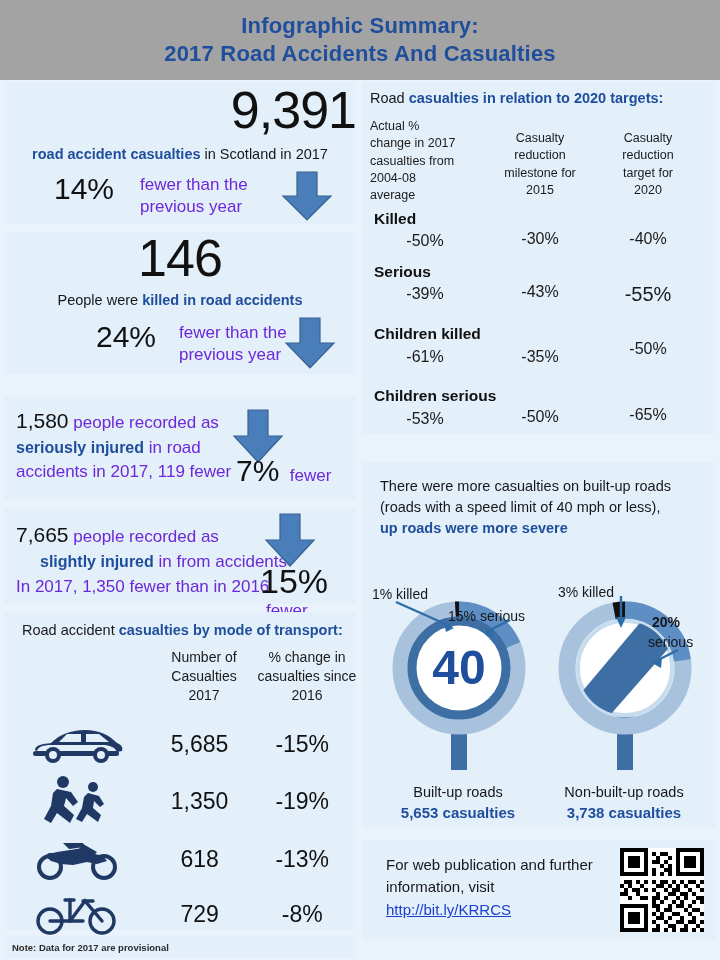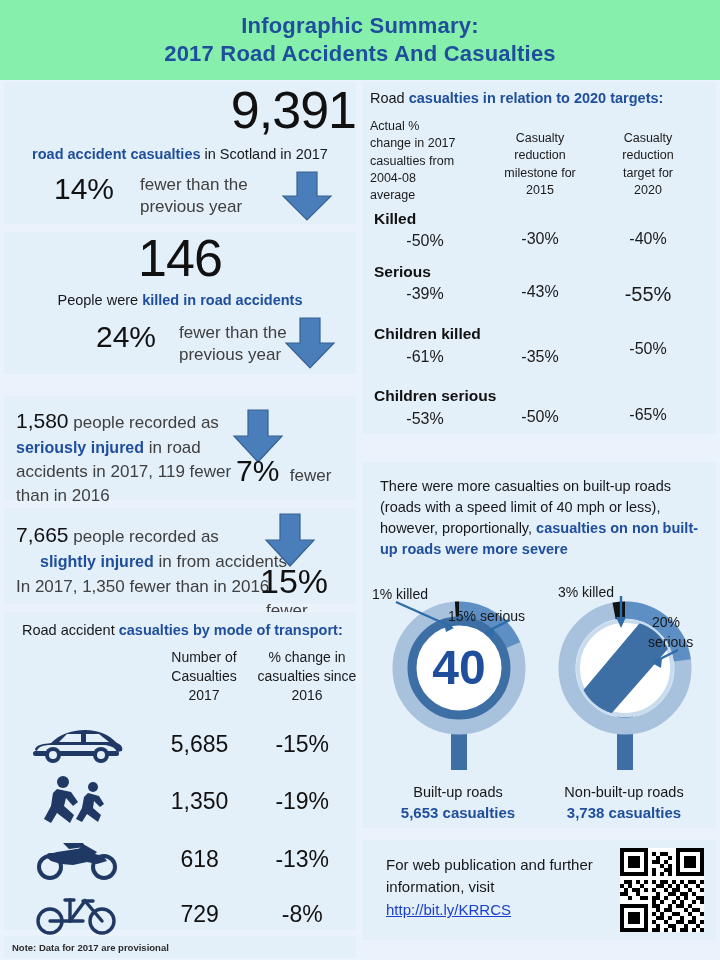--- a/index.html
+++ b/index.html
@@ -9,40 +9,40 @@
     font-family:"Liberation Sans", sans-serif;
     color:#1b1b1b;
     overflow:hidden;
     position:relative;
   }
   .page{position:relative;width:720px;height:960px;}
 
   
   .header{
     position:absolute;left:0;top:0;width:720px;height:80px;
-    background:#86efac;
+    background:#a3a3a3;
     display:flex;flex-direction:column;align-items:center;justify-content:center;
   }
   .header .ttl{
     color:#1f4e9c;font-weight:bold;font-size:22px;line-height:1.28;
     text-align:center;letter-spacing:.2px;
   }
 
   
   .panel{
     position:absolute;background:#e3eff9;
     box-sizing:border-box;
   }
 
   
   .b{color:#1f4e9c;font-weight:bold;}
   .dark{color:#17181a;}
   .huge{font-size:52px;letter-spacing:-1px;color:#111;font-weight:400;}
   .big{font-size:30px;color:#111;font-weight:400;}
-  .med{font-size:17px;color:#404040;}
+  .med{font-size:17px;color:#6d28d9;}
 
   
   .arrow{display:block;}
   .tcat{font-weight:bold;font-size:15.5px;color:#111;}
 
   
   .mrow{display:flex;align-items:center;}
   .micon{width:150px;display:flex;justify-content:center;align-items:center;}
   .mnum{width:100px;text-align:center;font-size:23px;color:#111;}
   .mpct{width:110px;text-align:center;font-size:23px;color:#111;}
@@ -102,21 +102,20 @@
 
   <div class="panel" style="left:4px;top:396px;width:352px;height:104px;">
     <div style="position:absolute;left:12px;top:10px;line-height:1.42;">
       <div>
         <span style="font-size:21px;color:#111;">1,580</span><span class="med"> people recorded as</span>
       </div>
       <div>
         <span class="b" style="font-size:16px;">seriously injured</span><span class="med"> in road</span>
       </div>
       <div class="med">accidents in 2017, 119 fewer</div>
-      <div class="med">than in 2016</div>
     </div>
     <svg class="arrow" style="position:absolute;left:226px;top:12px;" width="56" height="56" viewBox="0 0 56 56">
       <polygon points="18,2 38,2 38,28 52,28 28,54 4,28 18,28" fill="#4a7ebb" stroke="#36628f" stroke-width="1.2"></polygon>
     </svg>
     <div style="position:absolute;left:232px;top:58px;">
       <span class="big">7%</span>
       <span class="med" style="margin-left:6px;">fewer</span>
     </div>
   </div>
 
@@ -268,23 +267,20 @@
       <div style="position:absolute;left:8px;top:328px;width:110px;text-align:center;font-size:16px;">-53%</div>
       <div style="position:absolute;left:126px;top:326px;width:104px;text-align:center;font-size:16px;">-50%</div>
       <div style="position:absolute;left:236px;top:324px;width:100px;text-align:center;font-size:16px;">-65%</div>
     </div>
   </div>
 
   <div class="panel" style="left:362px;top:462px;width:354px;height:366px;">
     <div style="position:absolute;left:18px;top:14px;line-height:1.46;font-size:14.5px;">
       <div class="dark">There were more  casualties on built-up roads</div>
       <div class="dark">(roads with a speed limit of 40 mph  or  less),</div>
-      <div>
-        <span class="dark">however, proportionally, </span><span class="b">casualties on non built-</span>
-      </div>
       <div class="b">up roads were more severe</div>
     </div>
 
     <svg style="position:absolute;left:6px;top:118px;" width="180" height="200" viewBox="0 0 180 200">
 
       <rect x="83" y="130" width="16" height="60" fill="#3d6fa5" stroke="#2d5party"></rect>
       <rect x="83" y="130" width="16" height="60" fill="#3d6fa5"></rect>
 
       <circle cx="91" cy="88" r="58" fill="none" stroke="#a8c2de" stroke-width="17"></circle>
 
@@ -318,21 +314,21 @@
       <circle cx="91" cy="88" r="47" fill="#ffffff" stroke="#c9dcee" stroke-width="4"></circle>
       <clipPath id="nbuClip">
           <circle cx="91" cy="88" r="47"></circle>
         </clipPath>
       <g clip-path="url(#nbuClip)">
         <path d="M41 120 L110 38 L140 62 L70 142 Z" fill="#3d6fa5"></path>
       </g>
     </svg>
 
     <div style="position:absolute;left:196px;top:122px;font-size:14px;" class="dark">3% killed</div>
-    <div style="position:absolute;left:290px;top:152px;font-size:14px;" class="dark">20%</div>
+    <div style="position:absolute;left:290px;top:152px;font-size:14px;font-weight:bold;" class="dark">20%</div>
     <div style="position:absolute;left:286px;top:172px;font-size:14px;" class="dark">serious</div>
     <svg style="position:absolute;left:170px;top:126px;" width="190" height="90" viewBox="0 0 190 90">
       <g stroke="#2e6ca8" stroke-width="2.4" fill="none">
         <path d="M89 8 L89 36"></path>
           <path d="M146 62 L122 74"></path>
       </g>
       <polygon points="89,40 84,29 94,29" fill="#2e6ca8"></polygon>
       <polygon points="120,75 130,70 129,80" fill="#2e6ca8"></polygon>
     </svg>
 

